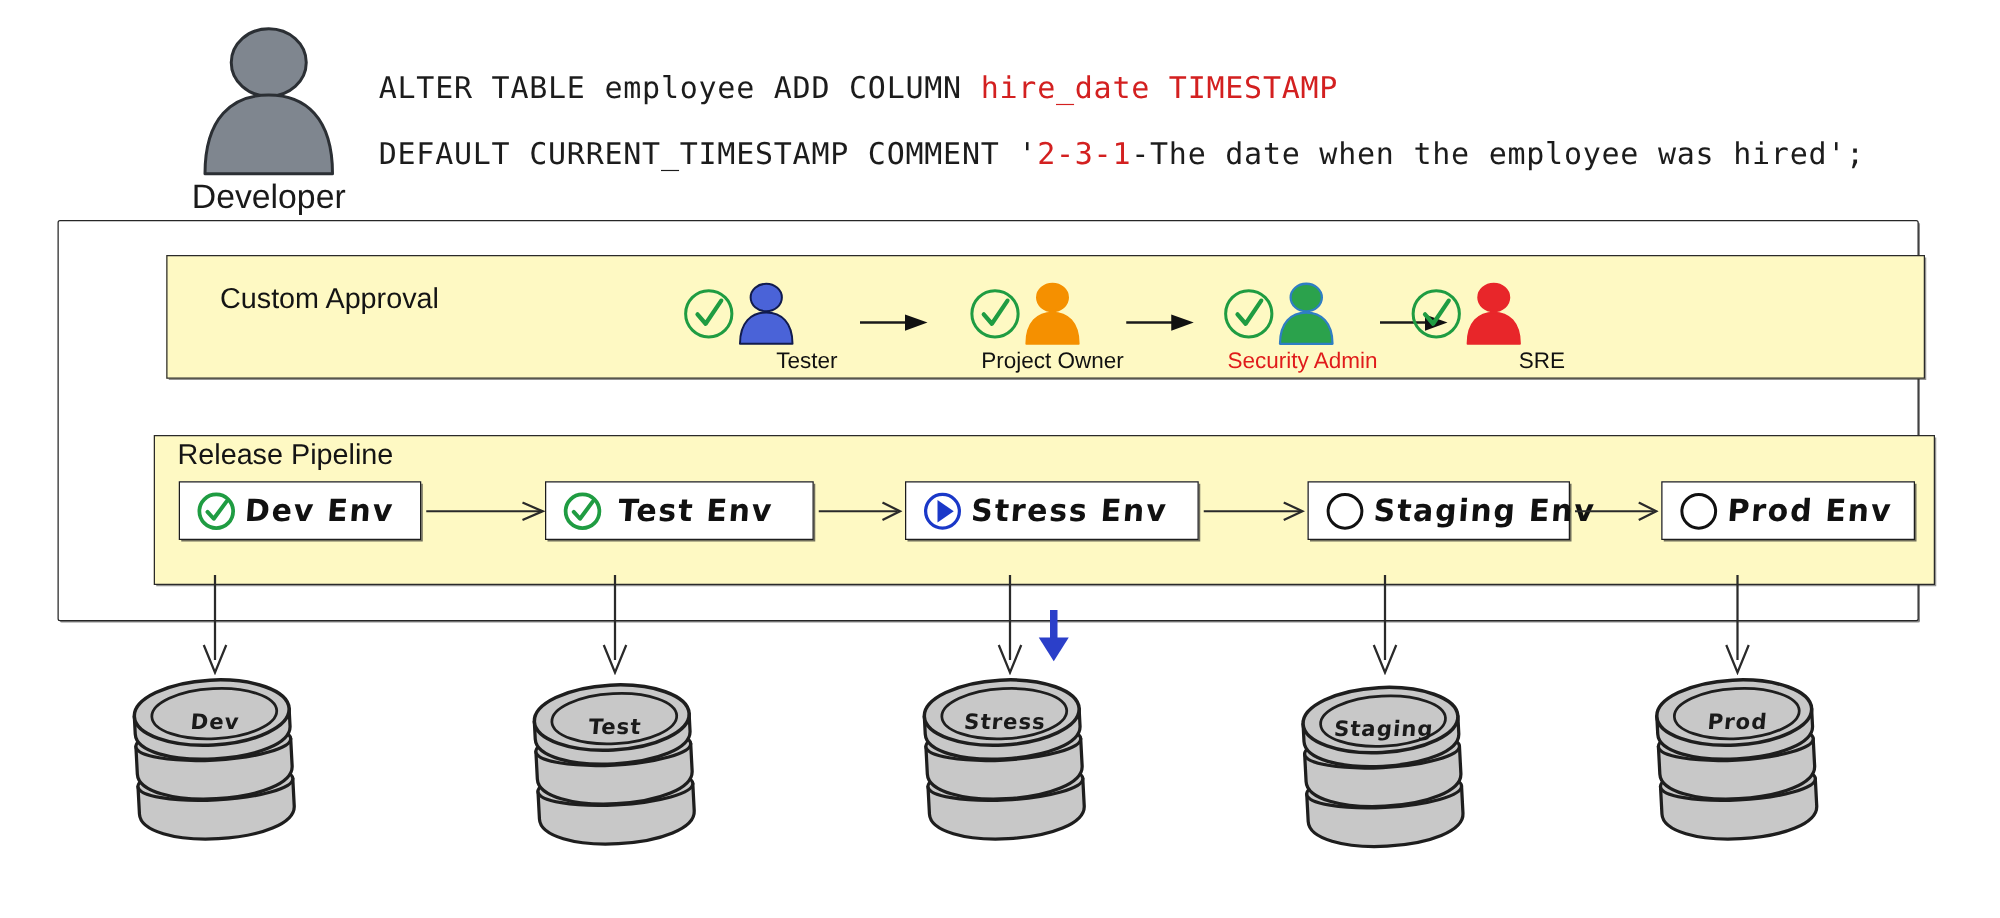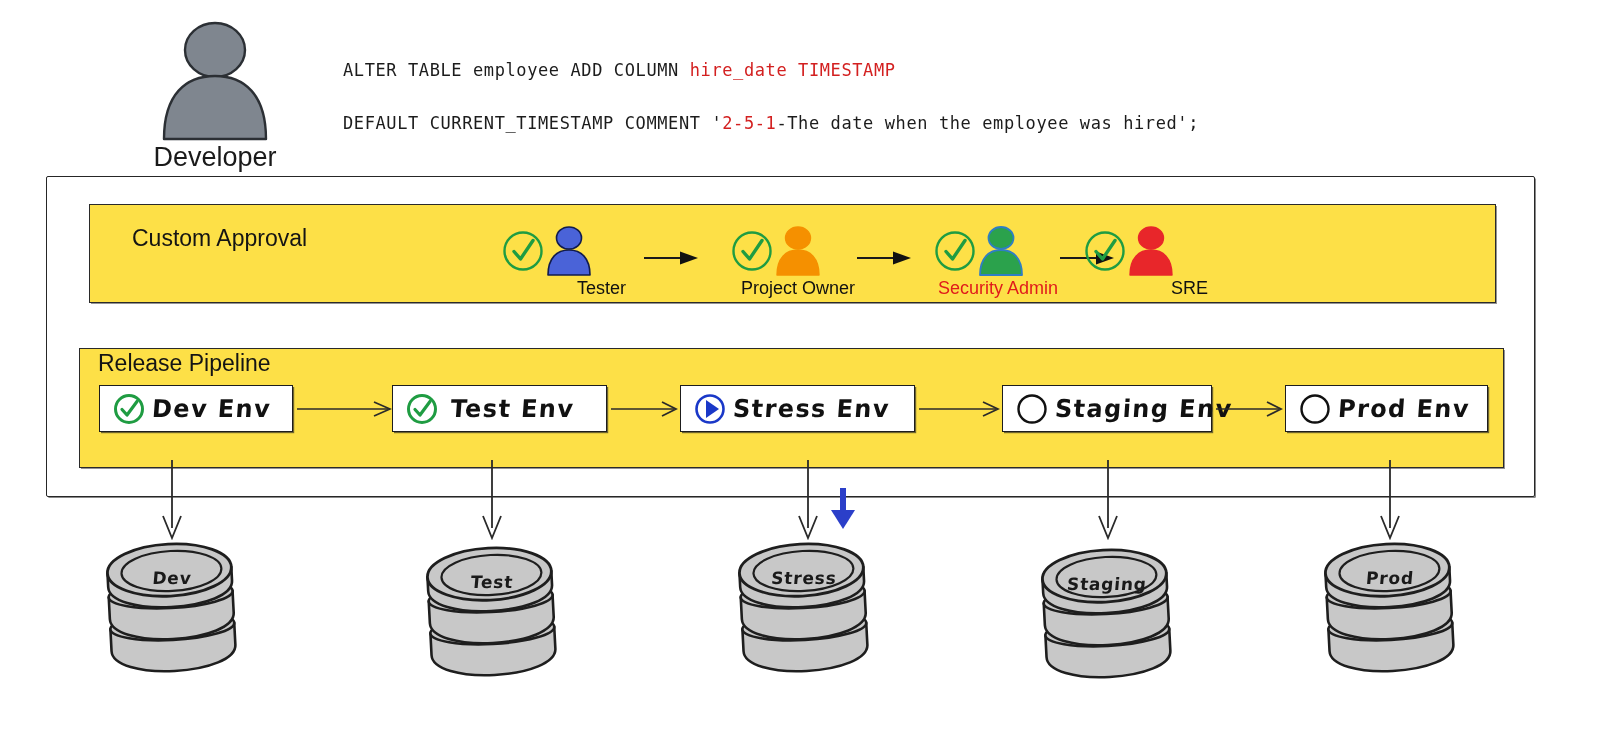--- a/index.html
+++ b/index.html
@@ -42,47 +42,47 @@
 
   
   .sql-block {
     position: absolute;
     left: 303px;
     top: 44px;
     width: 1200px;
   }
   .sql-line {
     font-family: "DejaVu Sans Mono", monospace;
-    font-size: 17px;
+    font-size: 24px;
     letter-spacing: 0.6px;
     color: #1c1c1c;
     white-space: pre;
     line-height: 53px;
-    margin-left: 40px;
   }
   .sql-red { color: #d32020; }
 
   
   .outer-box {
     position: absolute;
     left: 46px;
     top: 176px;
     width: 1487px;
     height: 319px;
     border: 1.6px solid #262626;
     border-radius: 2px;
     background: #ffffff;
     box-shadow: 1.5px 1.5px 0 -0.5px rgba(40,40,40,0.55);
   }
 
   .panel {
     position: absolute;
     border: 1.5px solid #2a2a2a;
-    background: #fde047;
+    background: #fef9c3;
     box-shadow: 1.5px 1.5px 0 -0.5px rgba(40,40,40,0.5);
+    margin-left: 44px;
   }
   .panel-approval {
     left: 42px;
     top: 27px;
     width: 1405px;
     height: 97px;
   }
   .panel-pipeline {
     left: 32px;
     top: 171px;
@@ -211,21 +211,21 @@
   <div class="developer">
     <svg width="130" height="130" viewBox="0 0 130 130">
       <ellipse cx="65" cy="36" rx="30" ry="27" fill="#7f868f" stroke="#2b2f34" stroke-width="2.4"></ellipse>
       <path d="M14 125 C14 80 36 62 65 62 C94 62 116 80 116 125 Z" fill="#7f868f" stroke="#2b2f34" stroke-width="2.4" stroke-linejoin="round"></path>
     </svg>
     <div class="developer-label">Developer</div>
   </div>
 
   <div class="sql-block">
     <div class="sql-line"><span>ALTER TABLE employee ADD COLUMN </span><span class="sql-red">hire_date TIMESTAMP</span></div>
-    <div class="sql-line"><span>DEFAULT CURRENT_TIMESTAMP COMMENT '</span><span class="sql-red">2-5-1</span><span>-The date when the employee was hired';</span></div>
+    <div class="sql-line"><span>DEFAULT CURRENT_TIMESTAMP COMMENT '</span><span class="sql-red">2-3-1</span><span>-The date when the employee was hired';</span></div>
   </div>
 
   <div class="outer-box">
 
     <div class="panel panel-approval">
       <div class="panel-title">Custom Approval</div>
 
       <div class="approver" style="left:376px">
         <div class="approver-icons">
           <svg width="96" height="52" viewBox="0 0 96 52">

